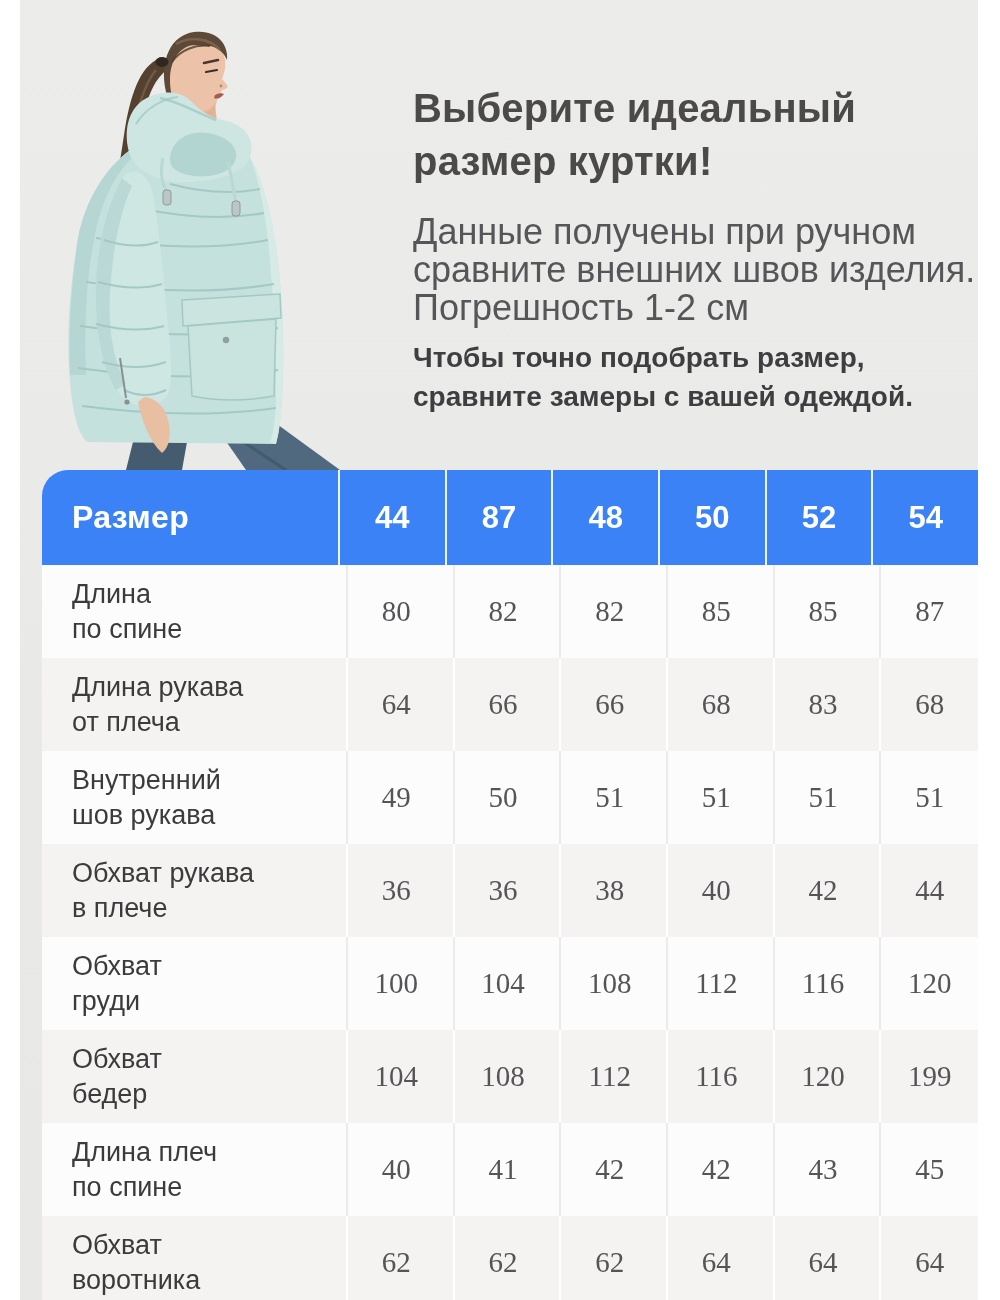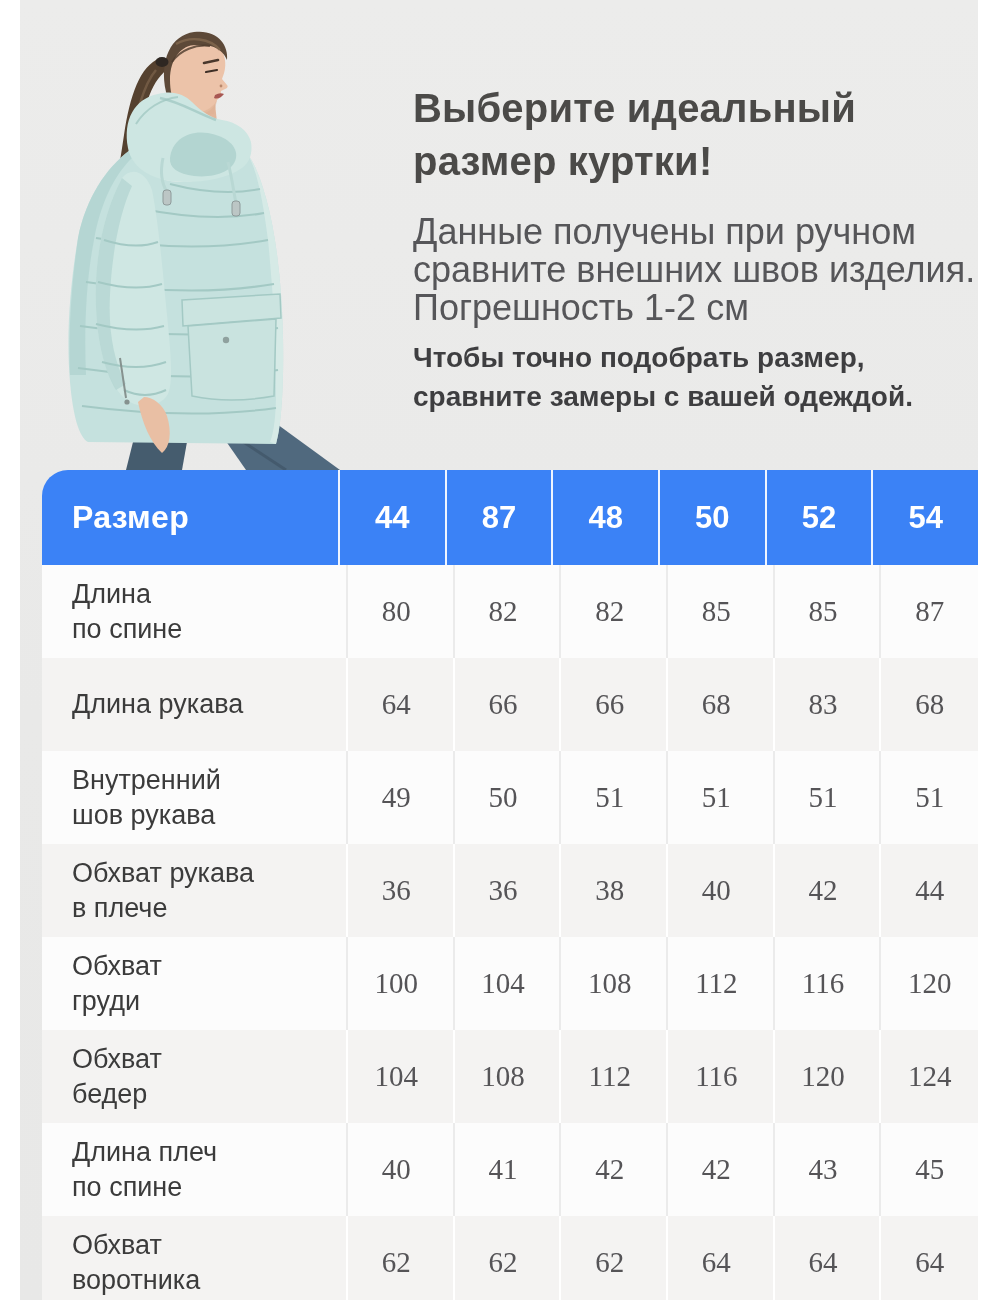--- a/index.html
+++ b/index.html
@@ -147,20 +147,21 @@
           <div class="t-cell t-num">80</div>
           <div class="t-cell t-num">82</div>
           <div class="t-cell t-num">82</div>
           <div class="t-cell t-num">85</div>
           <div class="t-cell t-num">85</div>
           <div class="t-cell t-num">87</div>
         </div>
         <div class="t-row even">
           <div class="t-cell t-label">
             <div>Длина рукава</div>
+            <div>от плеча</div>
           </div>
           <div class="t-cell t-num">64</div>
           <div class="t-cell t-num">66</div>
           <div class="t-cell t-num">66</div>
           <div class="t-cell t-num">68</div>
           <div class="t-cell t-num">83</div>
           <div class="t-cell t-num">68</div>
         </div>
         <div class="t-row odd">
           <div class="t-cell t-label">
@@ -201,21 +202,21 @@
         <div class="t-row even">
           <div class="t-cell t-label">
             <div>Обхват</div>
             <div>бедер</div>
           </div>
           <div class="t-cell t-num">104</div>
           <div class="t-cell t-num">108</div>
           <div class="t-cell t-num">112</div>
           <div class="t-cell t-num">116</div>
           <div class="t-cell t-num">120</div>
-          <div class="t-cell t-num">124</div>
+          <div class="t-cell t-num">199</div>
         </div>
         <div class="t-row odd">
           <div class="t-cell t-label">
             <div>Длина плеч</div>
             <div>по спине</div>
           </div>
           <div class="t-cell t-num">40</div>
           <div class="t-cell t-num">41</div>
           <div class="t-cell t-num">42</div>
           <div class="t-cell t-num">42</div>

